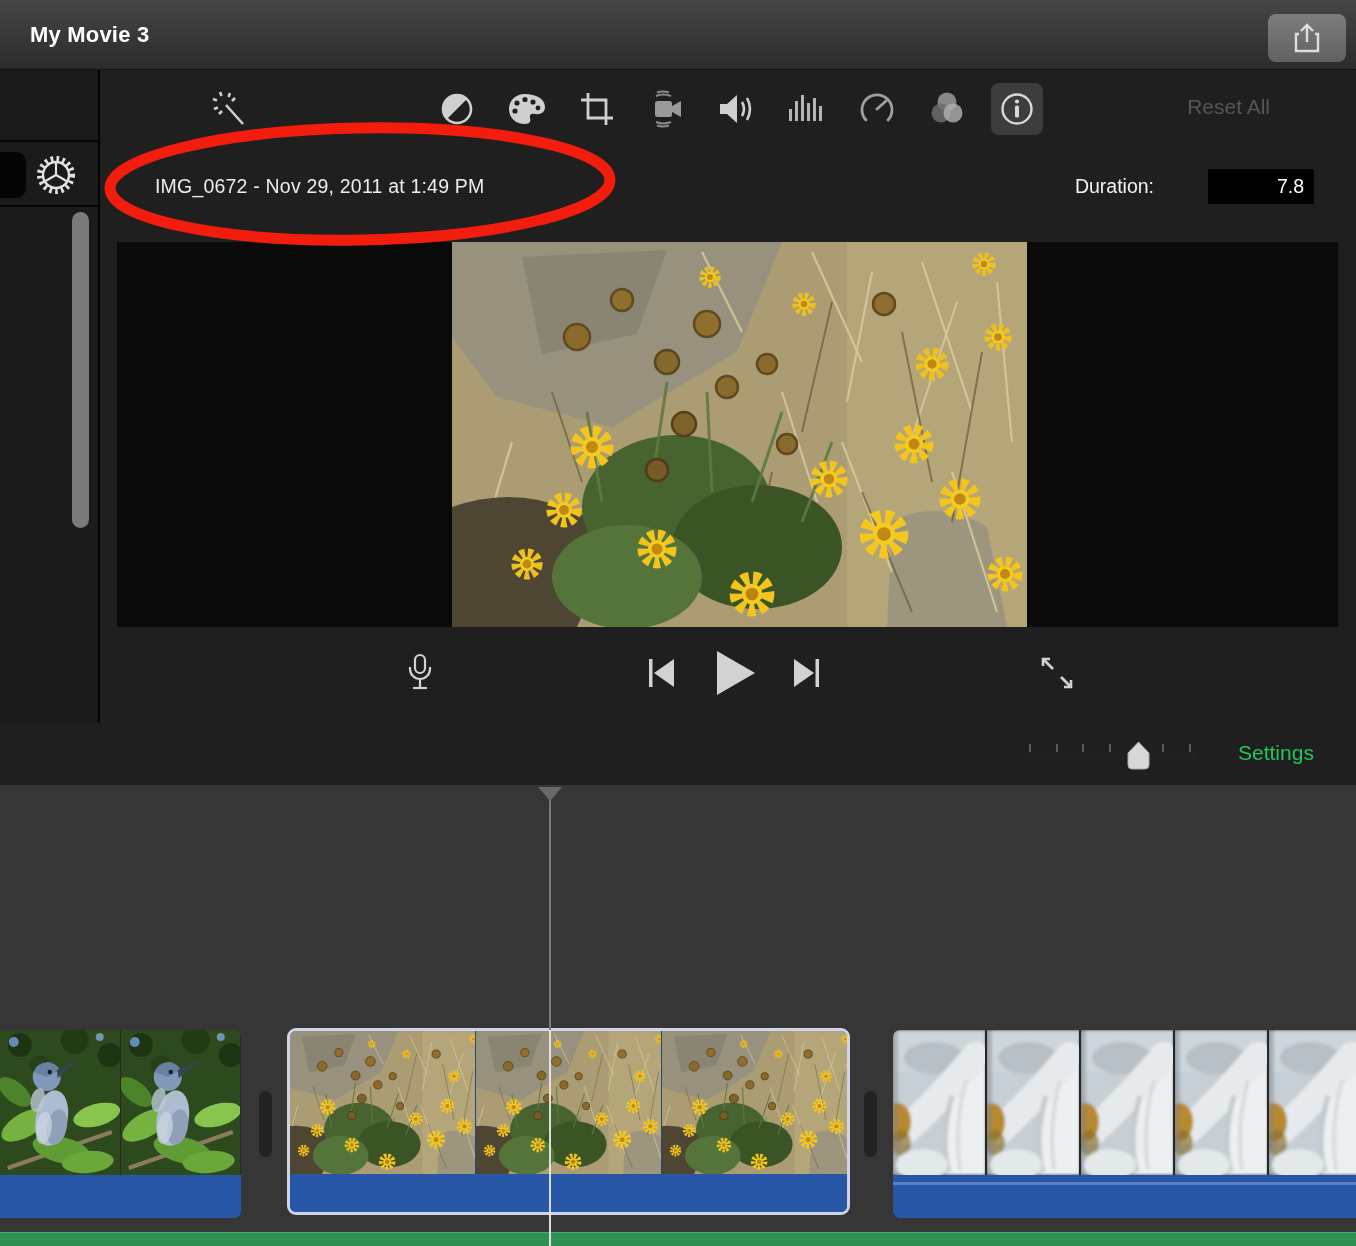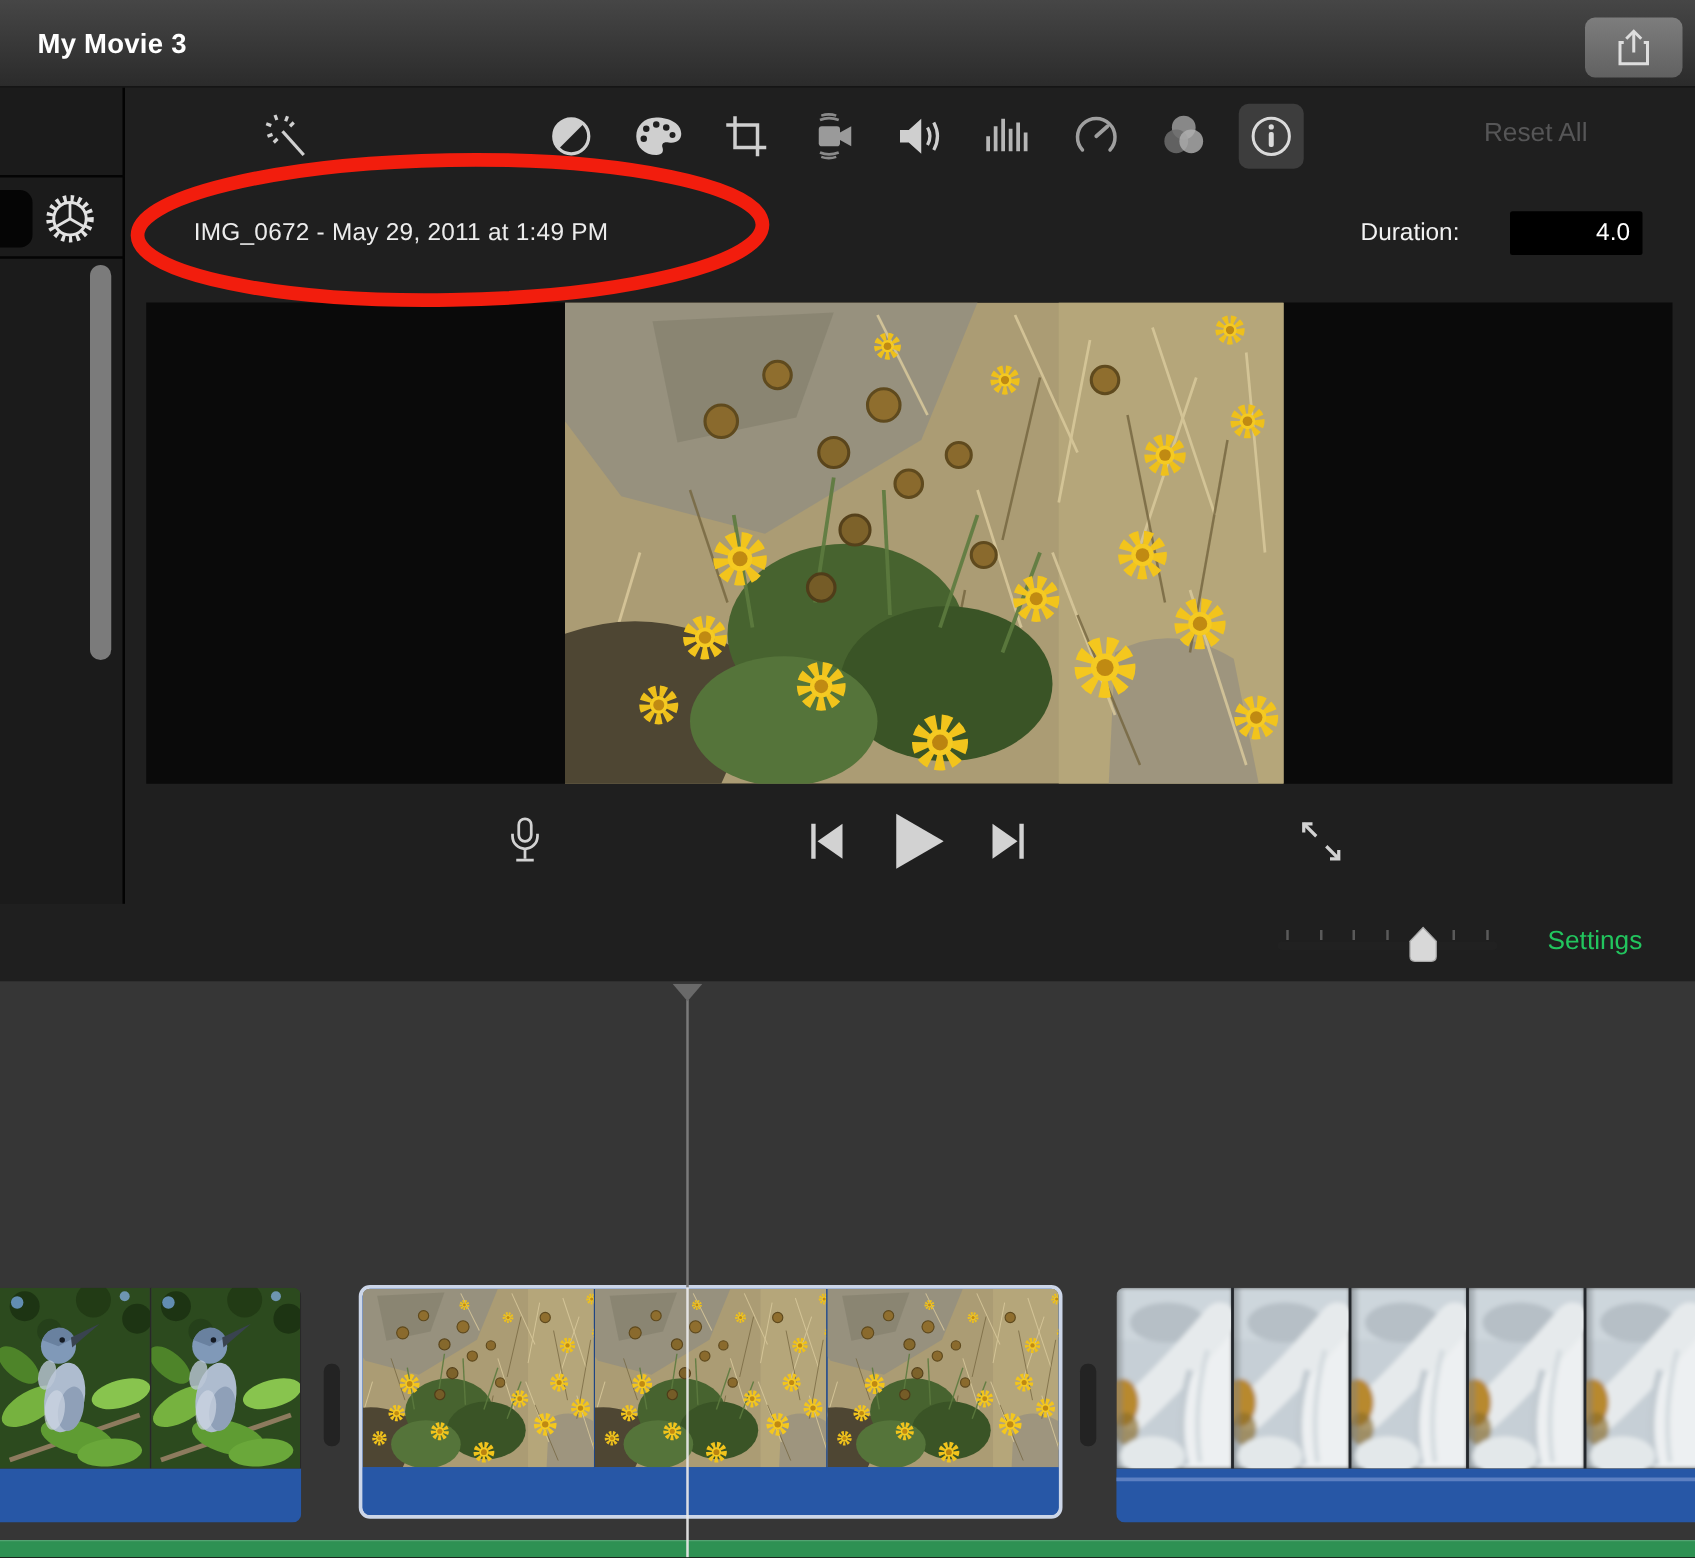--- a/index.html
+++ b/index.html
@@ -45,21 +45,21 @@
     display:flex; align-items:center; justify-content:center; cursor:pointer;
   }
   #info-btn-box {
     position:absolute; left:991px; top:83px; width:52px; height:52px;
     border-radius:8px; background:#3d3d3d;
   }
   #reset-all { position:absolute; left:1120px; top:95px; width:150px; text-align:right;
     color:#565657; font-size:21px; }
   #clip-title { position:absolute; left:155px; top:175px; color:#ececec; font-size:19.5px; letter-spacing:.2px; }
   #annotation-ellipse { position:absolute; left:100px; top:120px; z-index:9; pointer-events:none; }
-  #duration-label { position:absolute; left:1028px; top:175px; width:200px; text-align:center;
+  #duration-label { position:absolute; left:954px; top:175px; width:200px; text-align:right;
     color:#f2f2f2; font-size:19.5px; }
   #duration-box {
     position:absolute; left:1208px; top:169px; width:106px; height:35px;
     background:#000; border-radius:2px; color:#fff; font-size:19.5px;
     text-align:right; padding-right:10px; line-height:35px;
   }
   #viewer { position:absolute; left:117px; top:242px; width:1221px; height:385px; background:#0a0a0a; }
   #preview-photo { position:absolute; left:452px; top:242px; width:575px; height:385px; }
   .transport-btn { position:absolute; top:645px; width:56px; height:56px;
     display:flex; align-items:center; justify-content:center; cursor:pointer; }
@@ -418,26 +418,26 @@
   </div>
   <div class="tool-btn" style="left:995px">
     <svg width="36" height="36" viewBox="0 0 36 36">
       <circle cx="18" cy="18" r="14.5" fill="none" stroke="#dadada" stroke-width="2.4"></circle>
       <circle cx="18" cy="10.5" r="2.1" fill="#dadada"></circle>
       <rect x="16" y="14.5" width="4" height="12" rx="1.6" fill="#dadada"></rect>
     </svg>
   </div>
   <div id="reset-all">Reset All</div>
 
-  <div id="clip-title">IMG_0672 - May 29, 2011 at 1:49 PM</div>
+  <div id="clip-title">IMG_0672 - Nov 29, 2011 at 1:49 PM</div>
   <svg id="annotation-ellipse" width="525" height="132" viewBox="0 0 525 132">
     <ellipse cx="260" cy="64" rx="250" ry="56" fill="none" stroke="#f21d0d" stroke-width="11" transform="rotate(-1 260 64)"></ellipse>
   </svg>
   <div id="duration-label">Duration:</div>
-  <div id="duration-box">4.0</div>
+  <div id="duration-box">7.8</div>
 
   <div id="viewer"></div>
   <svg id="preview-photo" viewBox="0 0 575 385">
       <use href="#g-flowers"></use>
     </svg>
 
   <div class="transport-btn" style="left:392px">
     <svg width="26" height="40" viewBox="0 0 26 40">
       <rect x="8" y="2" width="10" height="18" rx="5" fill="none" stroke="#d2d2d2" stroke-width="2.2"></rect>
       <path d="M3,14 L3,16 A10,10 0 0 0 23,16 L23,14" fill="none" stroke="#d2d2d2" stroke-width="2.2"></path>

